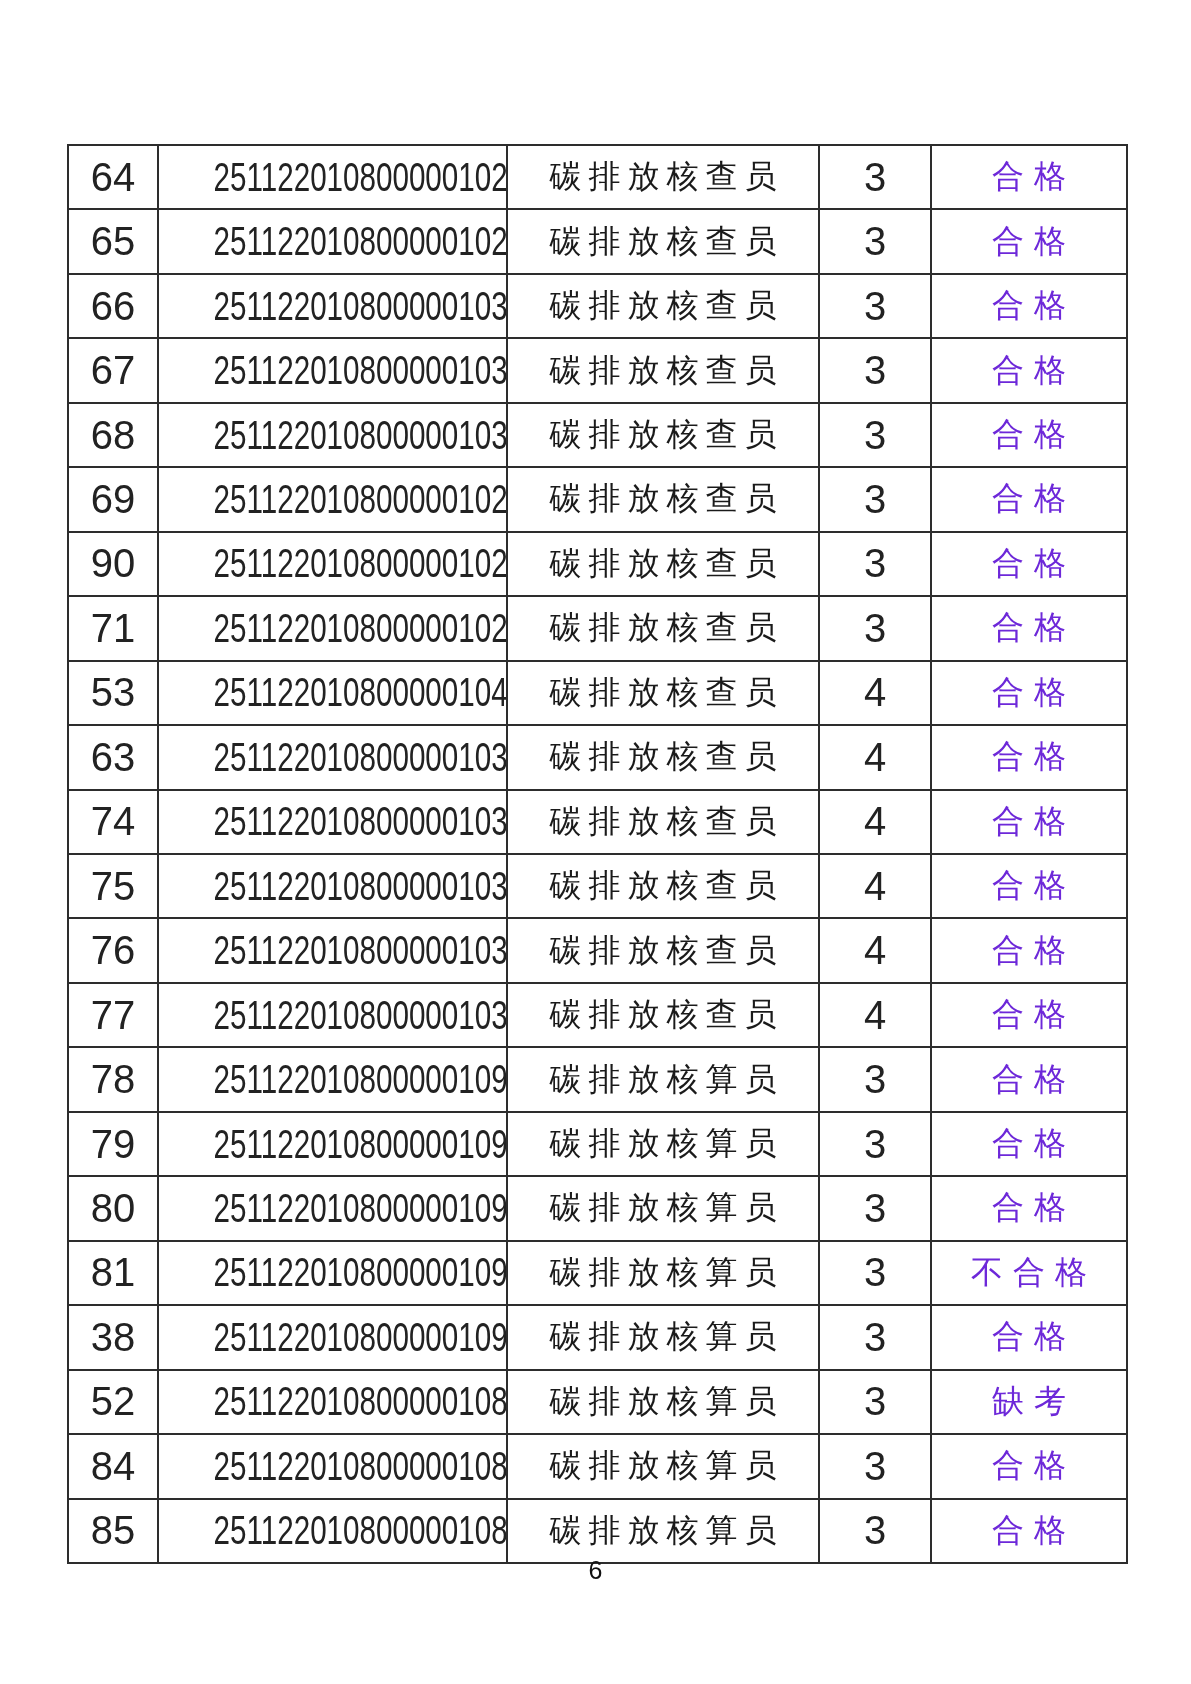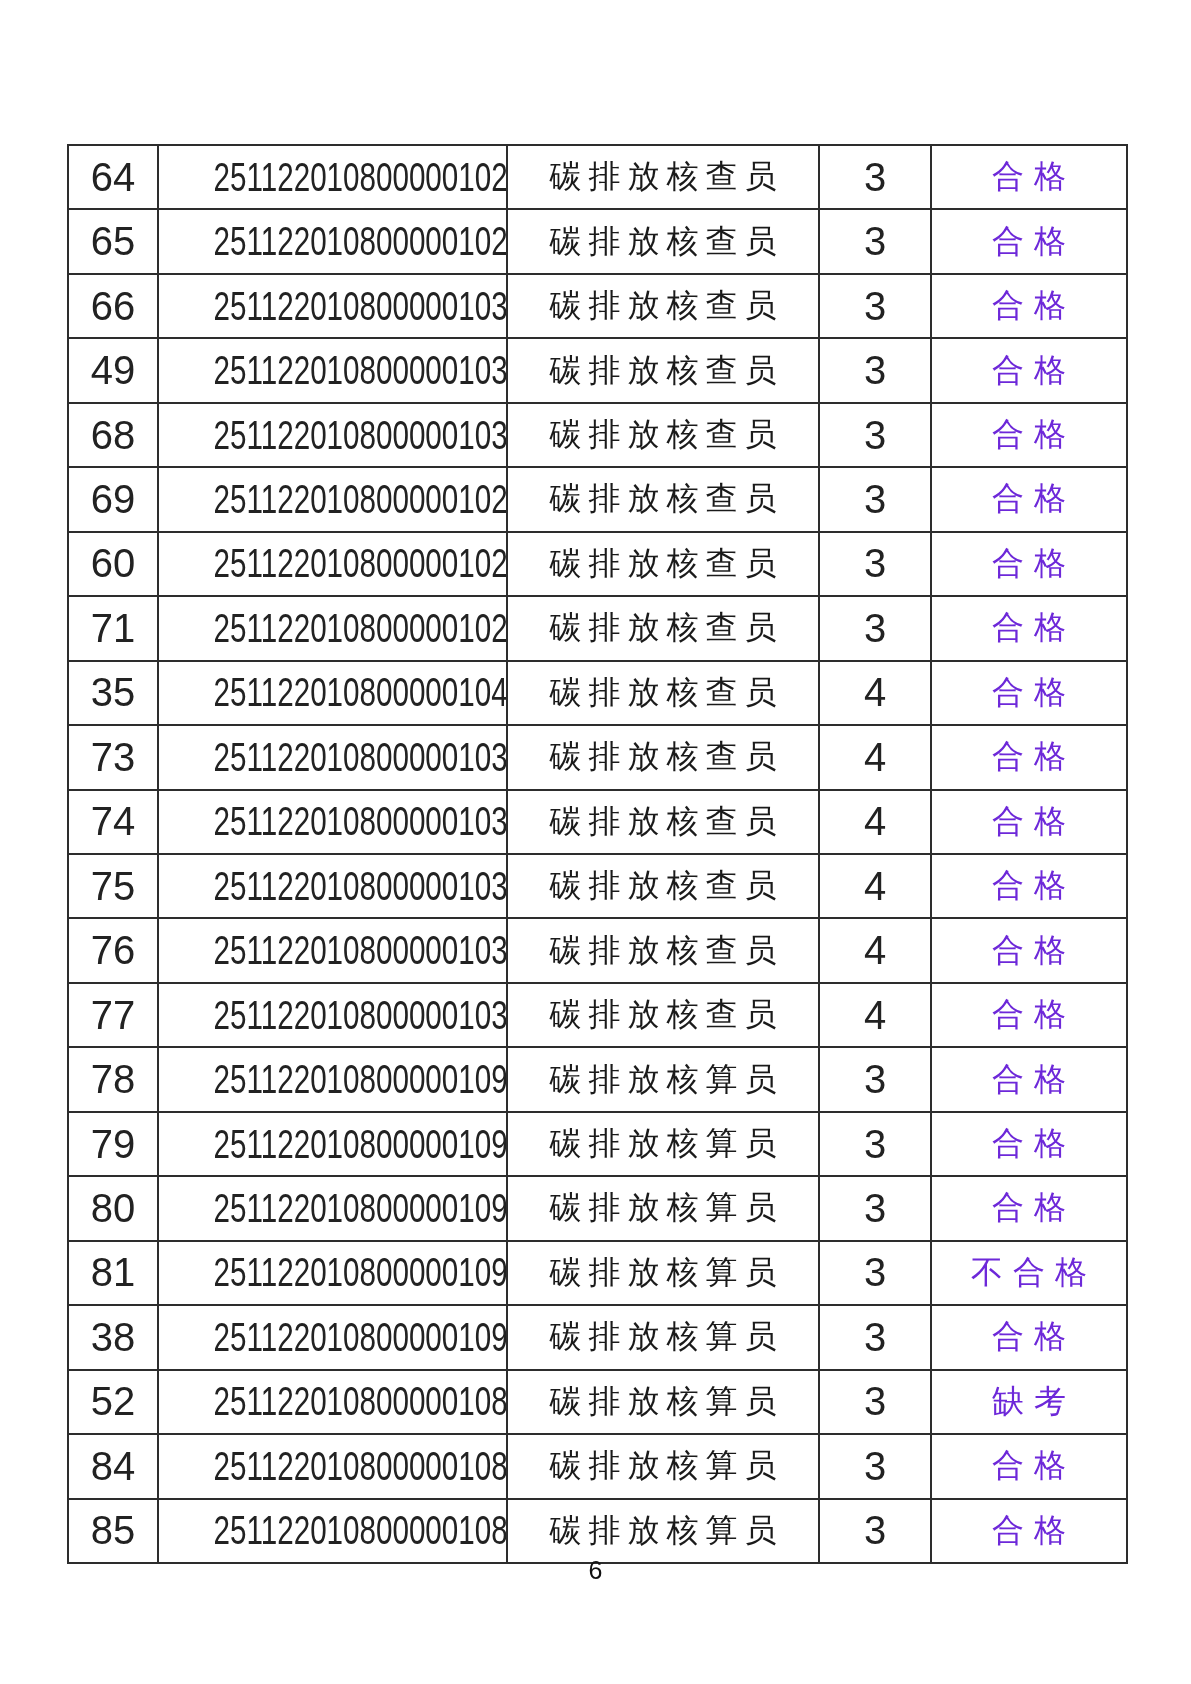--- a/index.html
+++ b/index.html
@@ -100,21 +100,21 @@
 
   <tr>
     <td class="c-idx">66</td>
     <td class="c-id"><span class="condensed">2511220108000001032</span></td>
     <td class="c-job">碳排放核查员</td>
     <td class="c-level">3</td>
     <td class="c-result">合格</td>
   </tr>
 
   <tr>
-    <td class="c-idx">49</td>
+    <td class="c-idx">67</td>
     <td class="c-id"><span class="condensed">2511220108000001030</span></td>
     <td class="c-job">碳排放核查员</td>
     <td class="c-level">3</td>
     <td class="c-result">合格</td>
   </tr>
 
   <tr>
     <td class="c-idx">68</td>
     <td class="c-id"><span class="condensed">2511220108000001031</span></td>
     <td class="c-job">碳排放核查员</td>
@@ -124,45 +124,45 @@
 
   <tr>
     <td class="c-idx">69</td>
     <td class="c-id"><span class="condensed">2511220108000001026</span></td>
     <td class="c-job">碳排放核查员</td>
     <td class="c-level">3</td>
     <td class="c-result">合格</td>
   </tr>
 
   <tr>
-    <td class="c-idx">60</td>
+    <td class="c-idx">90</td>
     <td class="c-id"><span class="condensed">2511220108000001025</span></td>
     <td class="c-job">碳排放核查员</td>
     <td class="c-level">3</td>
     <td class="c-result">合格</td>
   </tr>
 
   <tr>
     <td class="c-idx">71</td>
     <td class="c-id"><span class="condensed">2511220108000001024</span></td>
     <td class="c-job">碳排放核查员</td>
     <td class="c-level">3</td>
     <td class="c-result">合格</td>
   </tr>
 
   <tr>
-    <td class="c-idx">35</td>
+    <td class="c-idx">53</td>
     <td class="c-id"><span class="condensed">2511220108000001040</span></td>
     <td class="c-job">碳排放核查员</td>
     <td class="c-level">4</td>
     <td class="c-result">合格</td>
   </tr>
 
   <tr>
-    <td class="c-idx">73</td>
+    <td class="c-idx">63</td>
     <td class="c-id"><span class="condensed">2511220108000001039</span></td>
     <td class="c-job">碳排放核查员</td>
     <td class="c-level">4</td>
     <td class="c-result">合格</td>
   </tr>
 
   <tr>
     <td class="c-idx">74</td>
     <td class="c-id"><span class="condensed">2511220108000001038</span></td>
     <td class="c-job">碳排放核查员</td>

